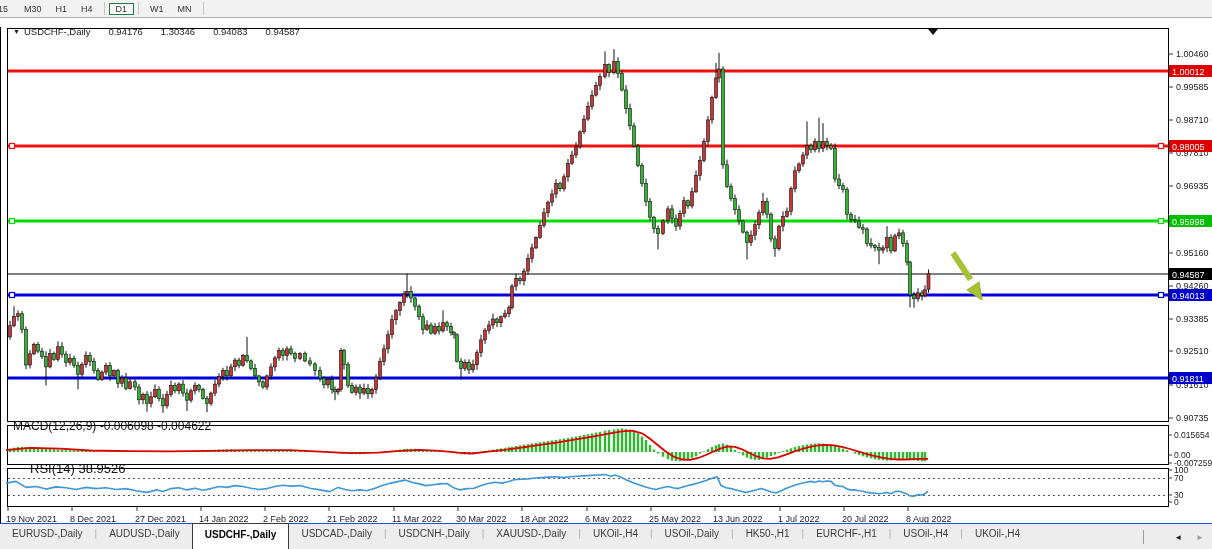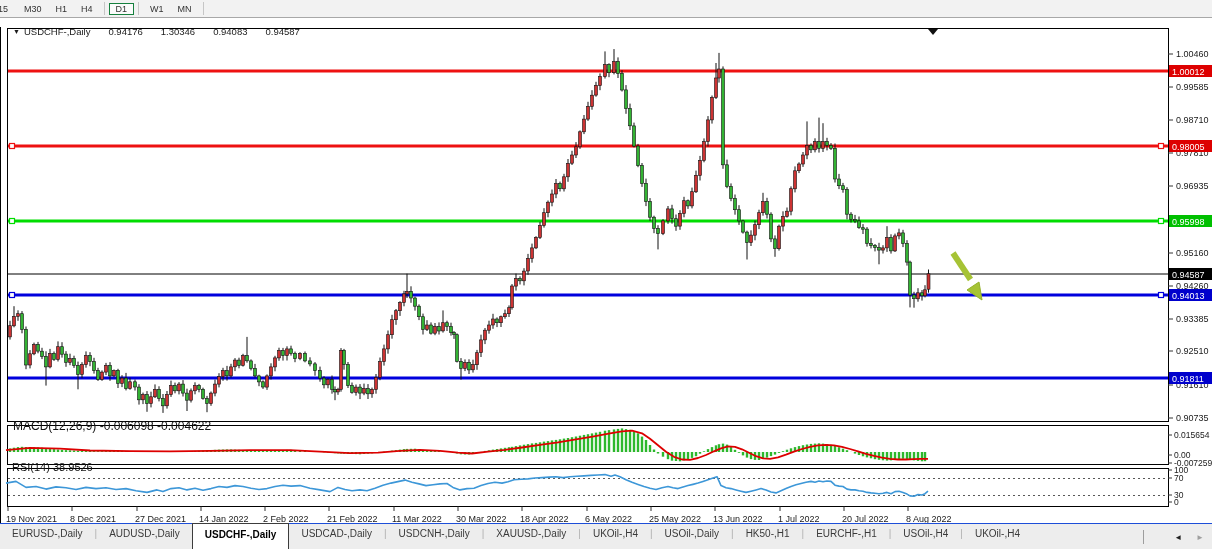--- a/index.html
+++ b/index.html
@@ -13,21 +13,21 @@
   .tf-btn.active{background:#fbfbfb;border:1px solid #15803d;padding:0 6px;}
   .tb-sep{width:1px;height:13px;background:#c6c6c6;margin:0 4px;}
   
   #chartwrap{position:absolute;left:0;top:26px;width:1212px;height:505px;}
   svg text{font-family:"Liberation Sans",sans-serif;}
   
   #title-line{position:absolute;left:13px;top:26px;font-size:9.5px;color:#1b1b1b;z-index:3;white-space:nowrap;}
   #title-line .tri{font-size:7px;vertical-align:1px;margin-right:4px;}
   #title-line span.q{margin-left:18px;}
   #macd-label{position:absolute;left:13px;top:419px;font-size:12px;color:#111;z-index:3;white-space:nowrap;}
-  #rsi-label{position:absolute;left:12px;top:461px;font-size:11px;color:#111;z-index:3;white-space:nowrap;}
+  #rsi-label{position:absolute;left:30px;top:461px;font-size:13px;color:#111;z-index:3;white-space:nowrap;}
   
   #tabbar{position:absolute;left:0;top:523px;width:1212px;height:26px;background:#ededed;
     border-top:1px solid #1d4ed8;display:flex;align-items:stretch;font-size:10px;color:#3a3a3a;}
   .tab{padding:4px 12px 0;white-space:nowrap;cursor:default;}
   .tab.active{background:#fff;border:1px solid #3c3c3c;border-bottom:none;margin-top:-1px;
     font-weight:bold;color:#000;padding-top:5px;z-index:2;}
   .tab-sep{color:#b0b0b0;padding-top:4px;}
   #tab-scroll{margin-left:auto;display:flex;align-items:center;padding-right:8px;}
   #tab-scroll .divider{width:1px;height:14px;background:#9d9d9d;margin-right:16px;}
   #tab-scroll .arr{font-size:8px;margin-left:14px;cursor:default;}

